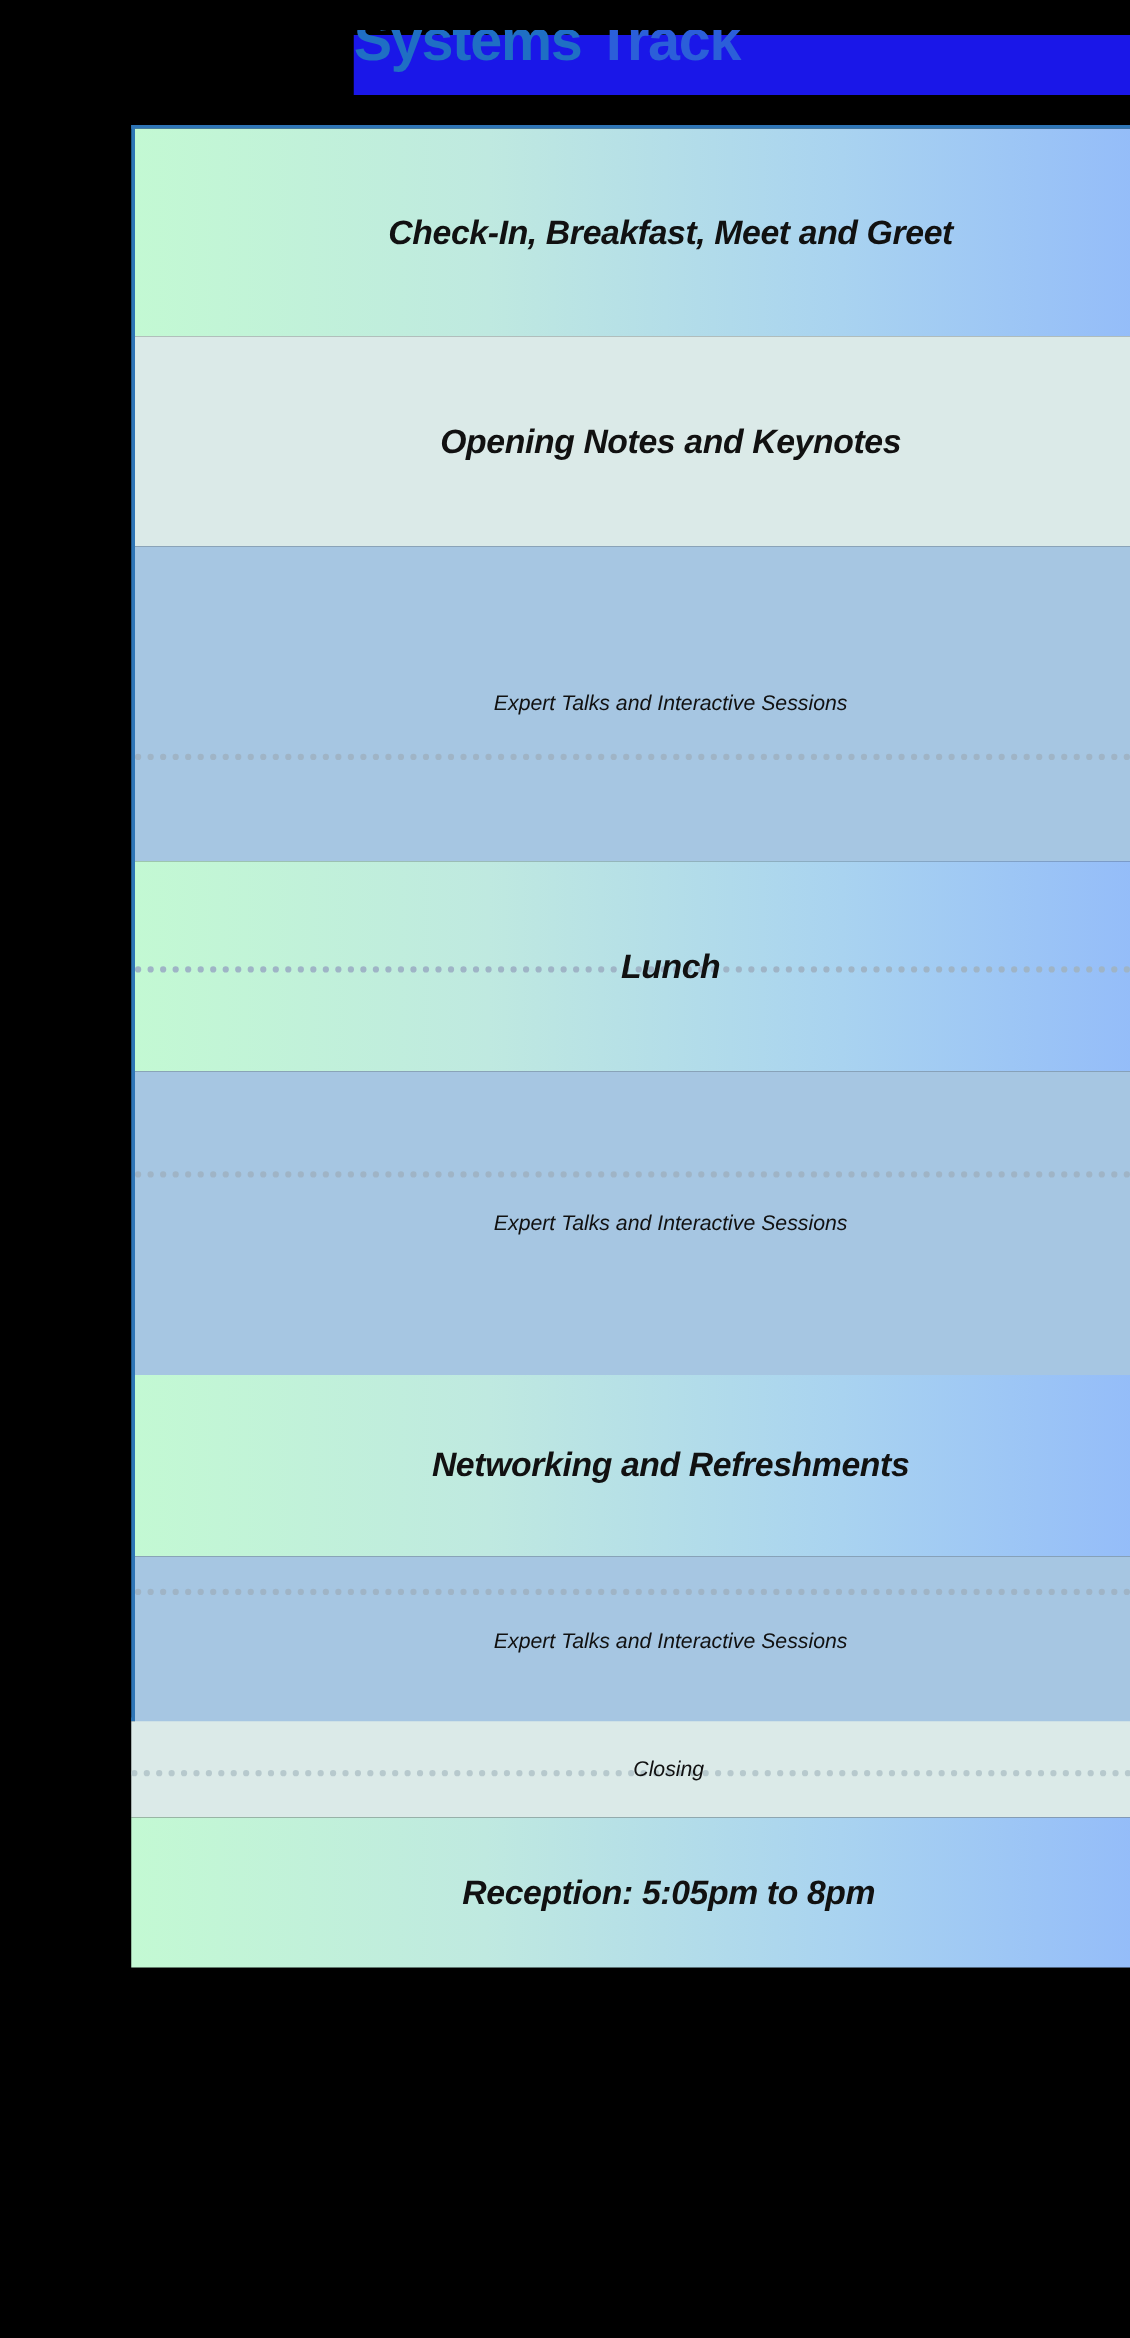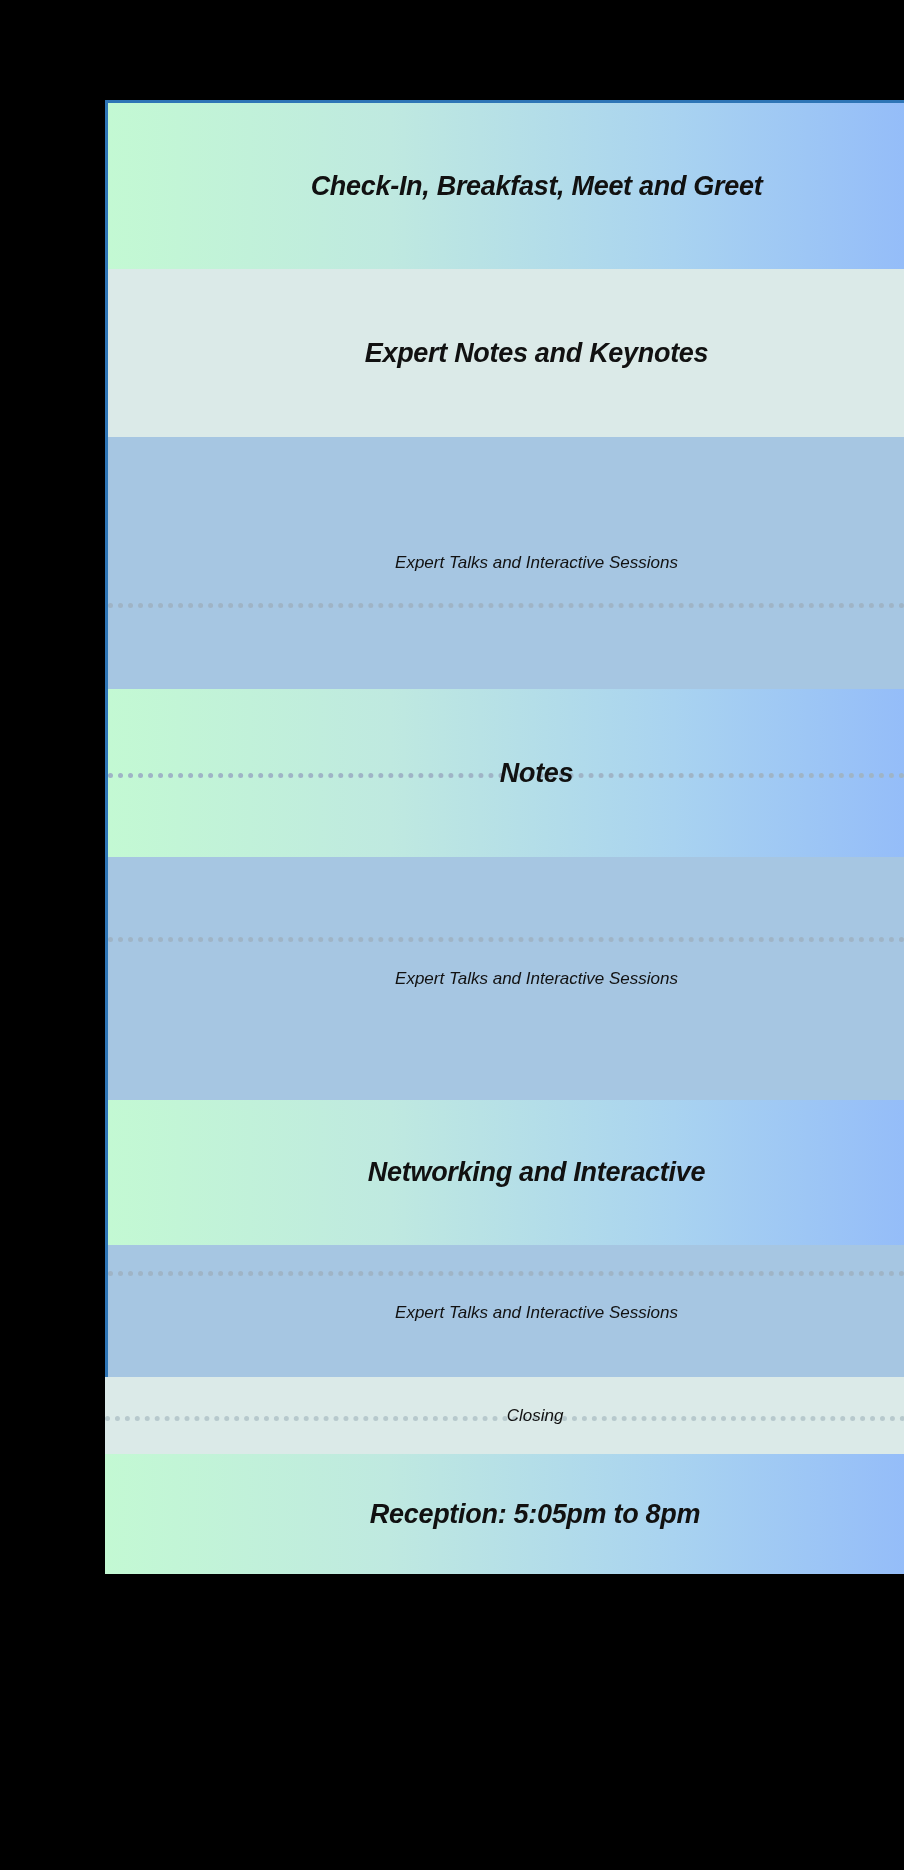--- a/index.html
+++ b/index.html
@@ -86,44 +86,50 @@
     border-top:5px dotted #9fb4c6;
     z-index:1;
   }
   .rule.pale-rule { border-top-color:#b7c9cd; }
 </style>
 </head>
 <body>
 
 <div id="page">
 
+  <div id="title-area">
+    <div id="title-sel"></div>
+    <div id="title-text">
+      <span>Systems</span><span class="t2"> Track</span>
+    </div>
+  </div>
 
   <div id="panel">
     <div id="bordered"></div>
     <div id="rows-host">
         <div class="row grad" style="position: absolute; left: 3px; top: 3px; width: 857px; height: 166px;">
           <div class="label bold">Check-In, Breakfast, Meet and Greet</div>
         </div>
         <div class="row pale" style="position: absolute; left: 3px; top: 169px; width: 857px; height: 168px;">
-          <div class="label bold">Expert Notes and Keynotes</div>
+          <div class="label bold">Opening Notes and Keynotes</div>
         </div>
         <div class="row steel" style="position: absolute; left: 3px; top: 337px; width: 857px; height: 252px;">
           <div class="rule" style="top: calc(50% + 40px);"></div>
           <div class="label normal onrule">Expert Talks and Interactive Sessions</div>
         </div>
         <div class="row grad" style="position: absolute; left: 3px; top: 589px; width: 857px; height: 168px;">
           <div class="rule" style="top: calc(50% + 0px);"></div>
-          <div class="label bold onrule" style="transform: translateY(0px);">Notes</div>
+          <div class="label bold onrule" style="transform: translateY(0px);">Lunch</div>
         </div>
         <div class="row steel" style="position: absolute; left: 3px; top: 757px; width: 857px; height: 243px;">
           <div class="rule" style="top: calc(50% - 42px);"></div>
           <div class="label normal onrule">Expert Talks and Interactive Sessions</div>
         </div>
         <div class="row grad" style="position: absolute; left: 3px; top: 1000px; width: 857px; height: 145px;">
-          <div class="label bold">Networking and Interactive</div>
+          <div class="label bold">Networking and Refreshments</div>
         </div>
         <div class="row steel" style="position: absolute; left: 3px; top: 1145px; width: 857px; height: 135px;">
           <div class="rule" style="top: calc(50% - 42px);"></div>
           <div class="label normal onrule">Expert Talks and Interactive Sessions</div>
         </div>
         <div class="row pale" style="position: absolute; left: 0px; top: 1277px; width: 860px; height: 77px;">
           <div class="rule pale-rule" style="top: calc(50% + 0px);"></div>
           <div class="label normal onrule" style="transform: translateY(0px);">Closing</div>
         </div>
         <div class="row grad" style="position: absolute; left: 0px; top: 1354px; width: 860px; height: 120px;">

